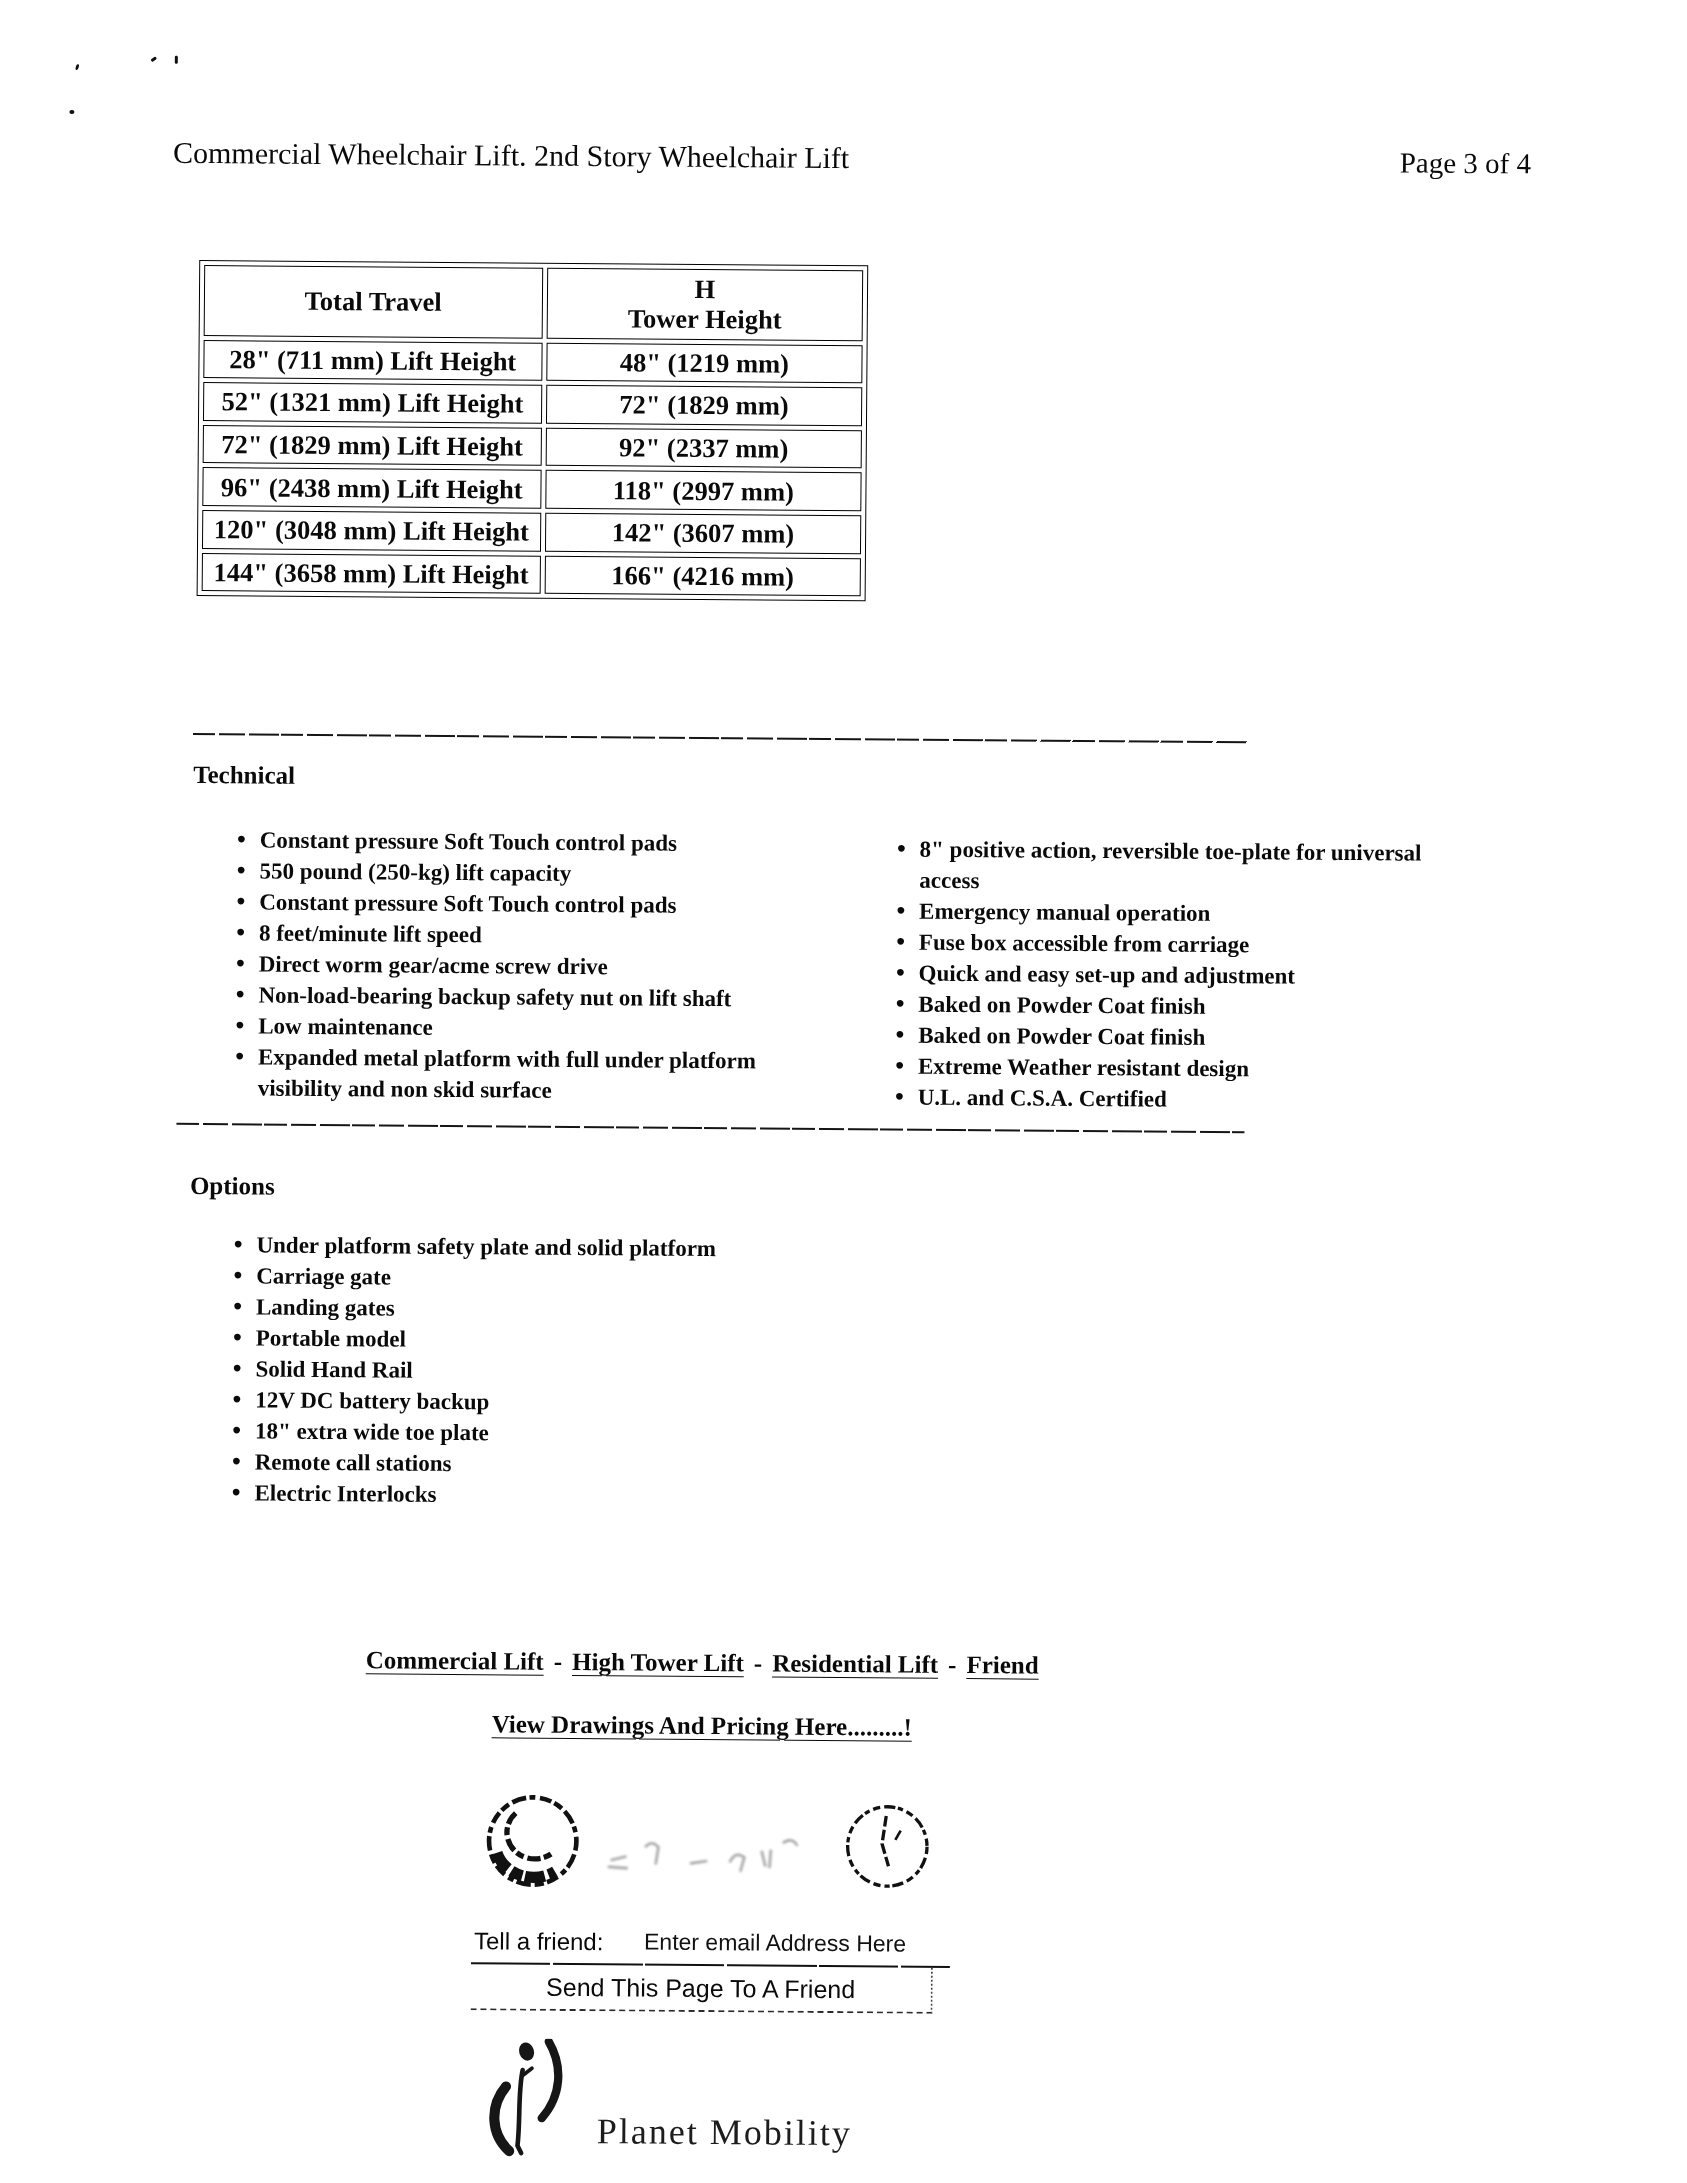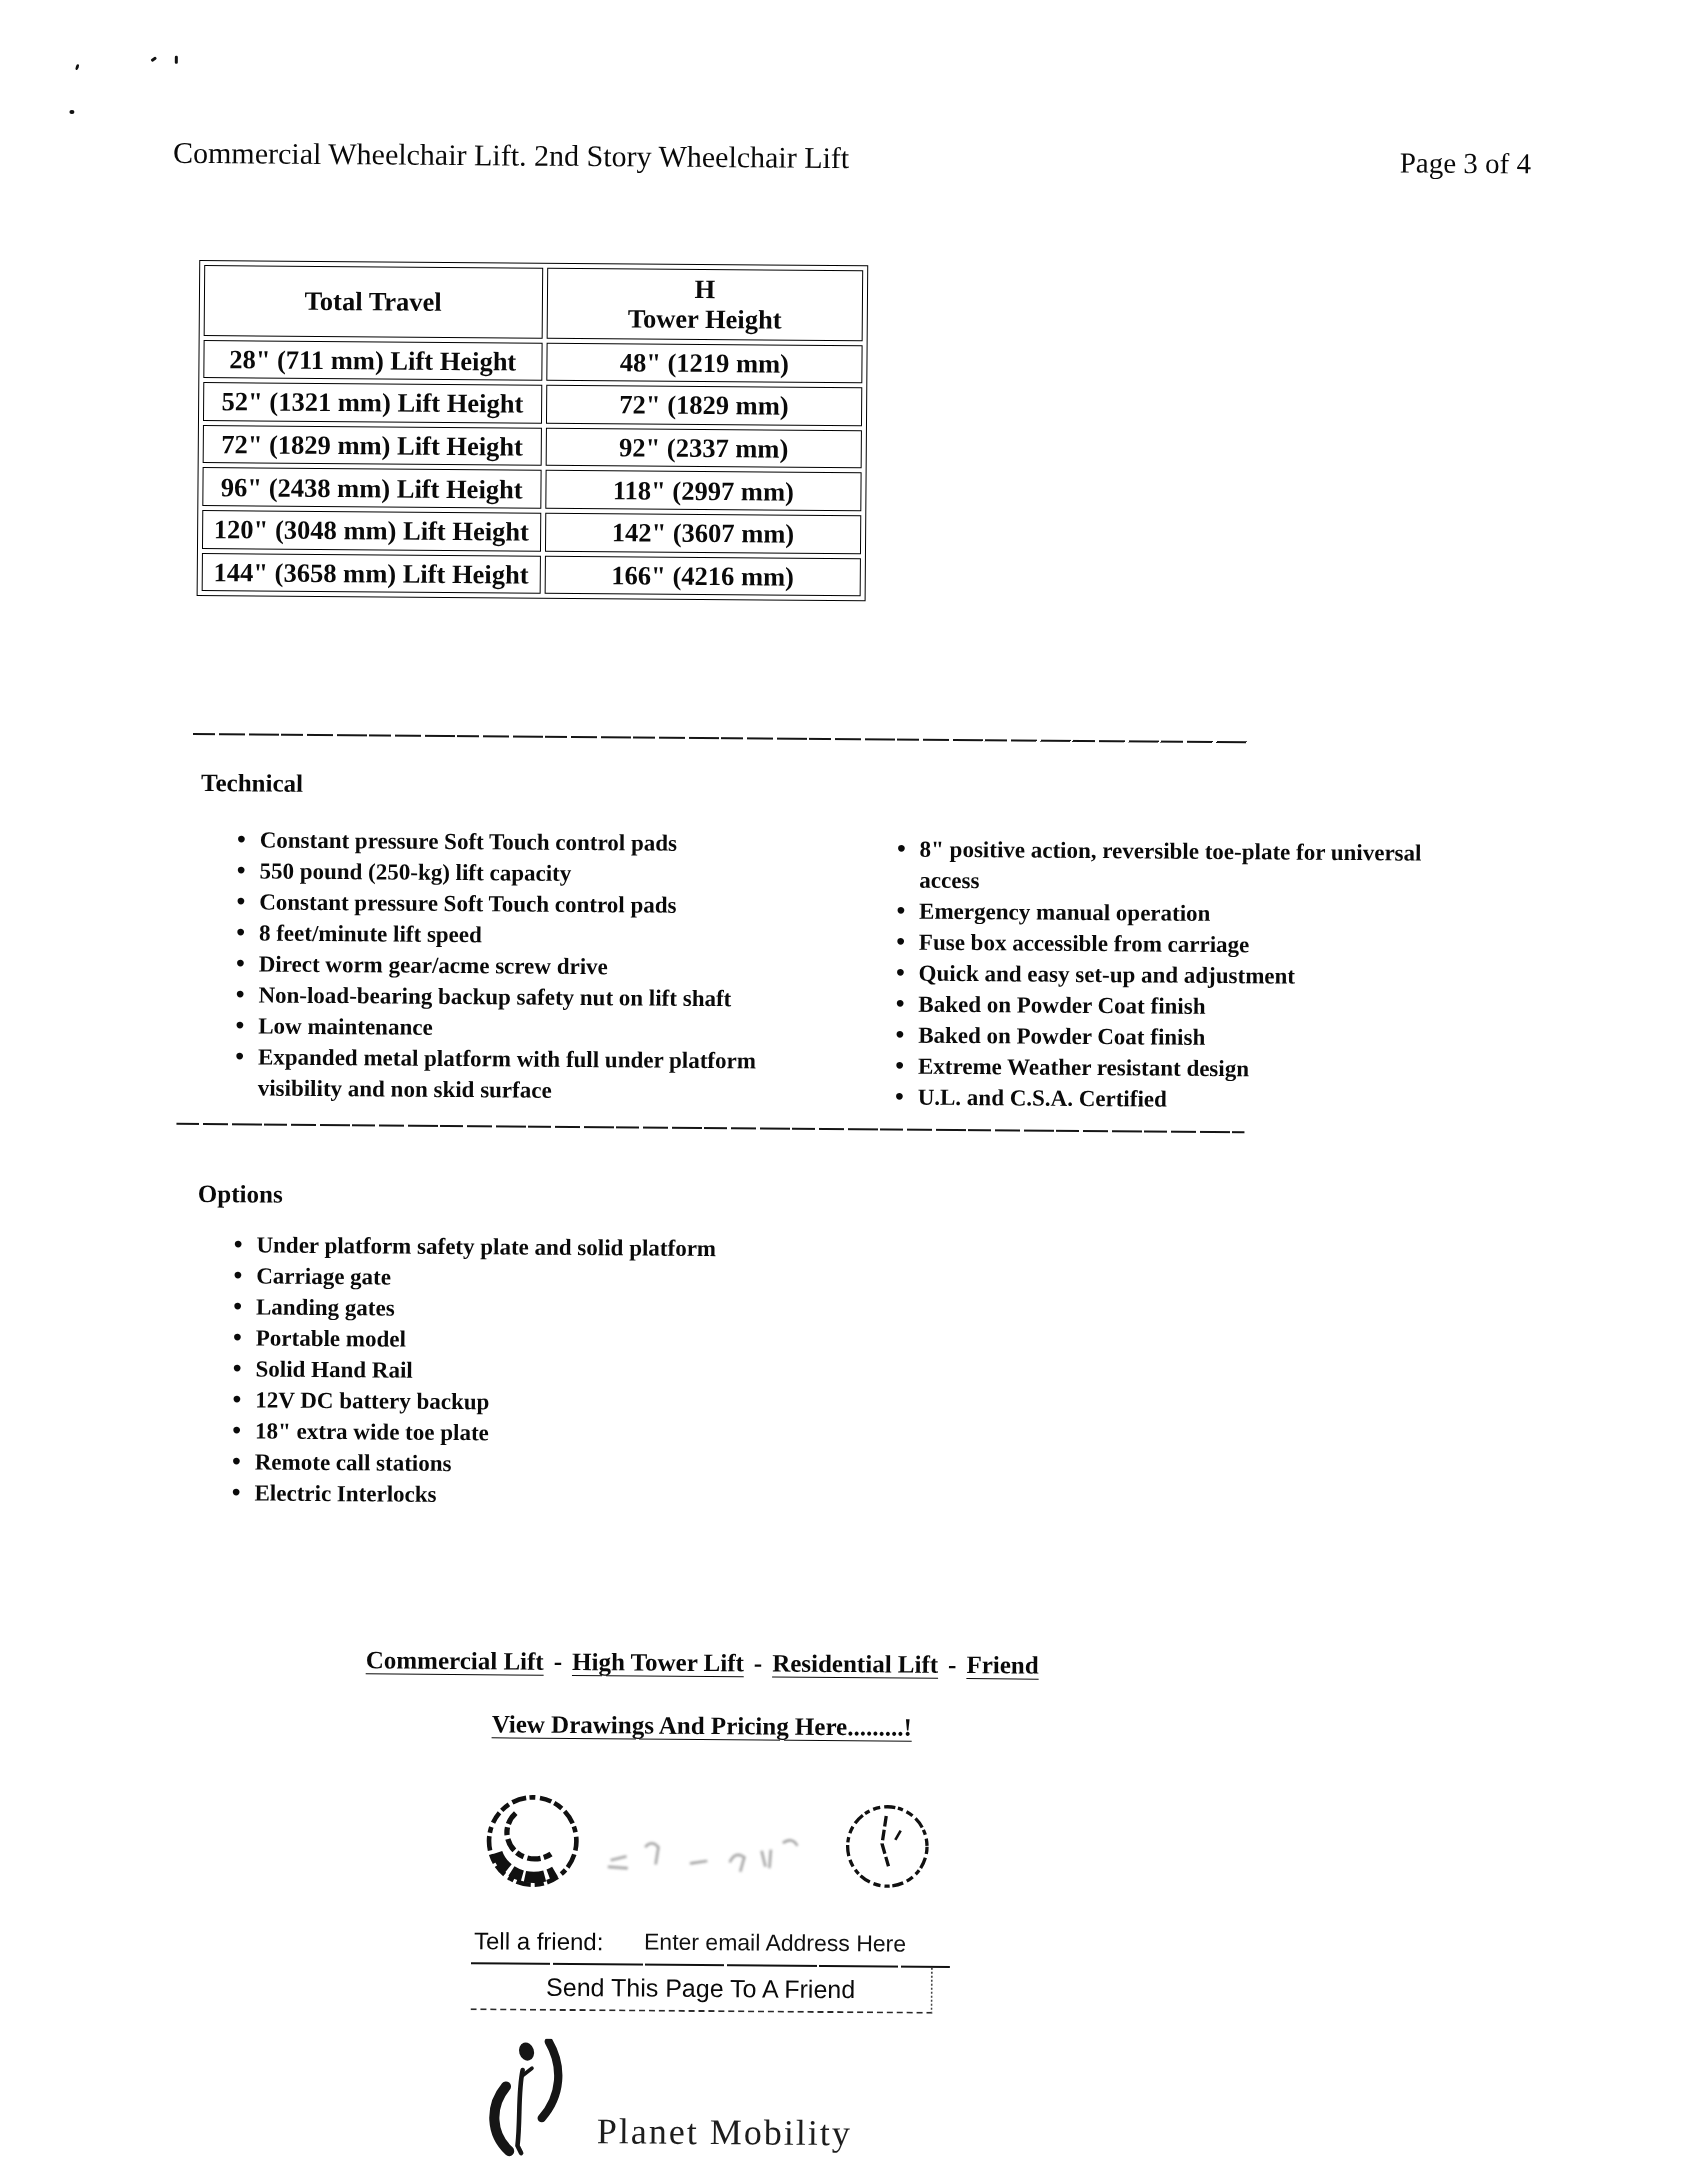--- a/index.html
+++ b/index.html
@@ -20,21 +20,21 @@
   table.spec th{height:66px;}
   table.spec td{height:34px;}
   .c1{width:326px;}
   .c2{width:304px;}
 
   .sep{position:absolute;height:2px;
     background:repeating-linear-gradient(90deg,#151515 0 22.5px,rgba(0,0,0,0) 22.5px 26.5px,#151515 26.5px 52px,rgba(0,0,0,0) 52px 56px,#151515 56px 86px,rgba(0,0,0,0) 86px 88px);}
   .sep1{left:197px;top:733px;width:1055px;}
   .sep2{left:184px;top:1123px;width:1068px;}
 
-  h2.sect{position:absolute;margin:8px;font-size:25px;font-weight:bold;}
+  h2.sect{position:absolute;margin:0;font-size:25px;font-weight:bold;}
   .h-technical{left:198px;top:761px;}
   .h-options{left:198px;top:1172px;}
 
   ul.blist{list-style:none;margin:0;padding:0;position:absolute;}
   ul.blist li{position:relative;padding-left:24px;font-size:23px;font-weight:bold;line-height:31px;white-space:pre-line;}
   ul.blist li::before{content:"\2022";position:absolute;left:1.3px;top:-0.7px;font-size:25px;}
   .tech-left{left:241px;top:824px;width:629px;}
   .tech-right{left:901px;top:828px;width:668px;}
   .opt-list{left:241px;top:1229px;width:648px;}
 

